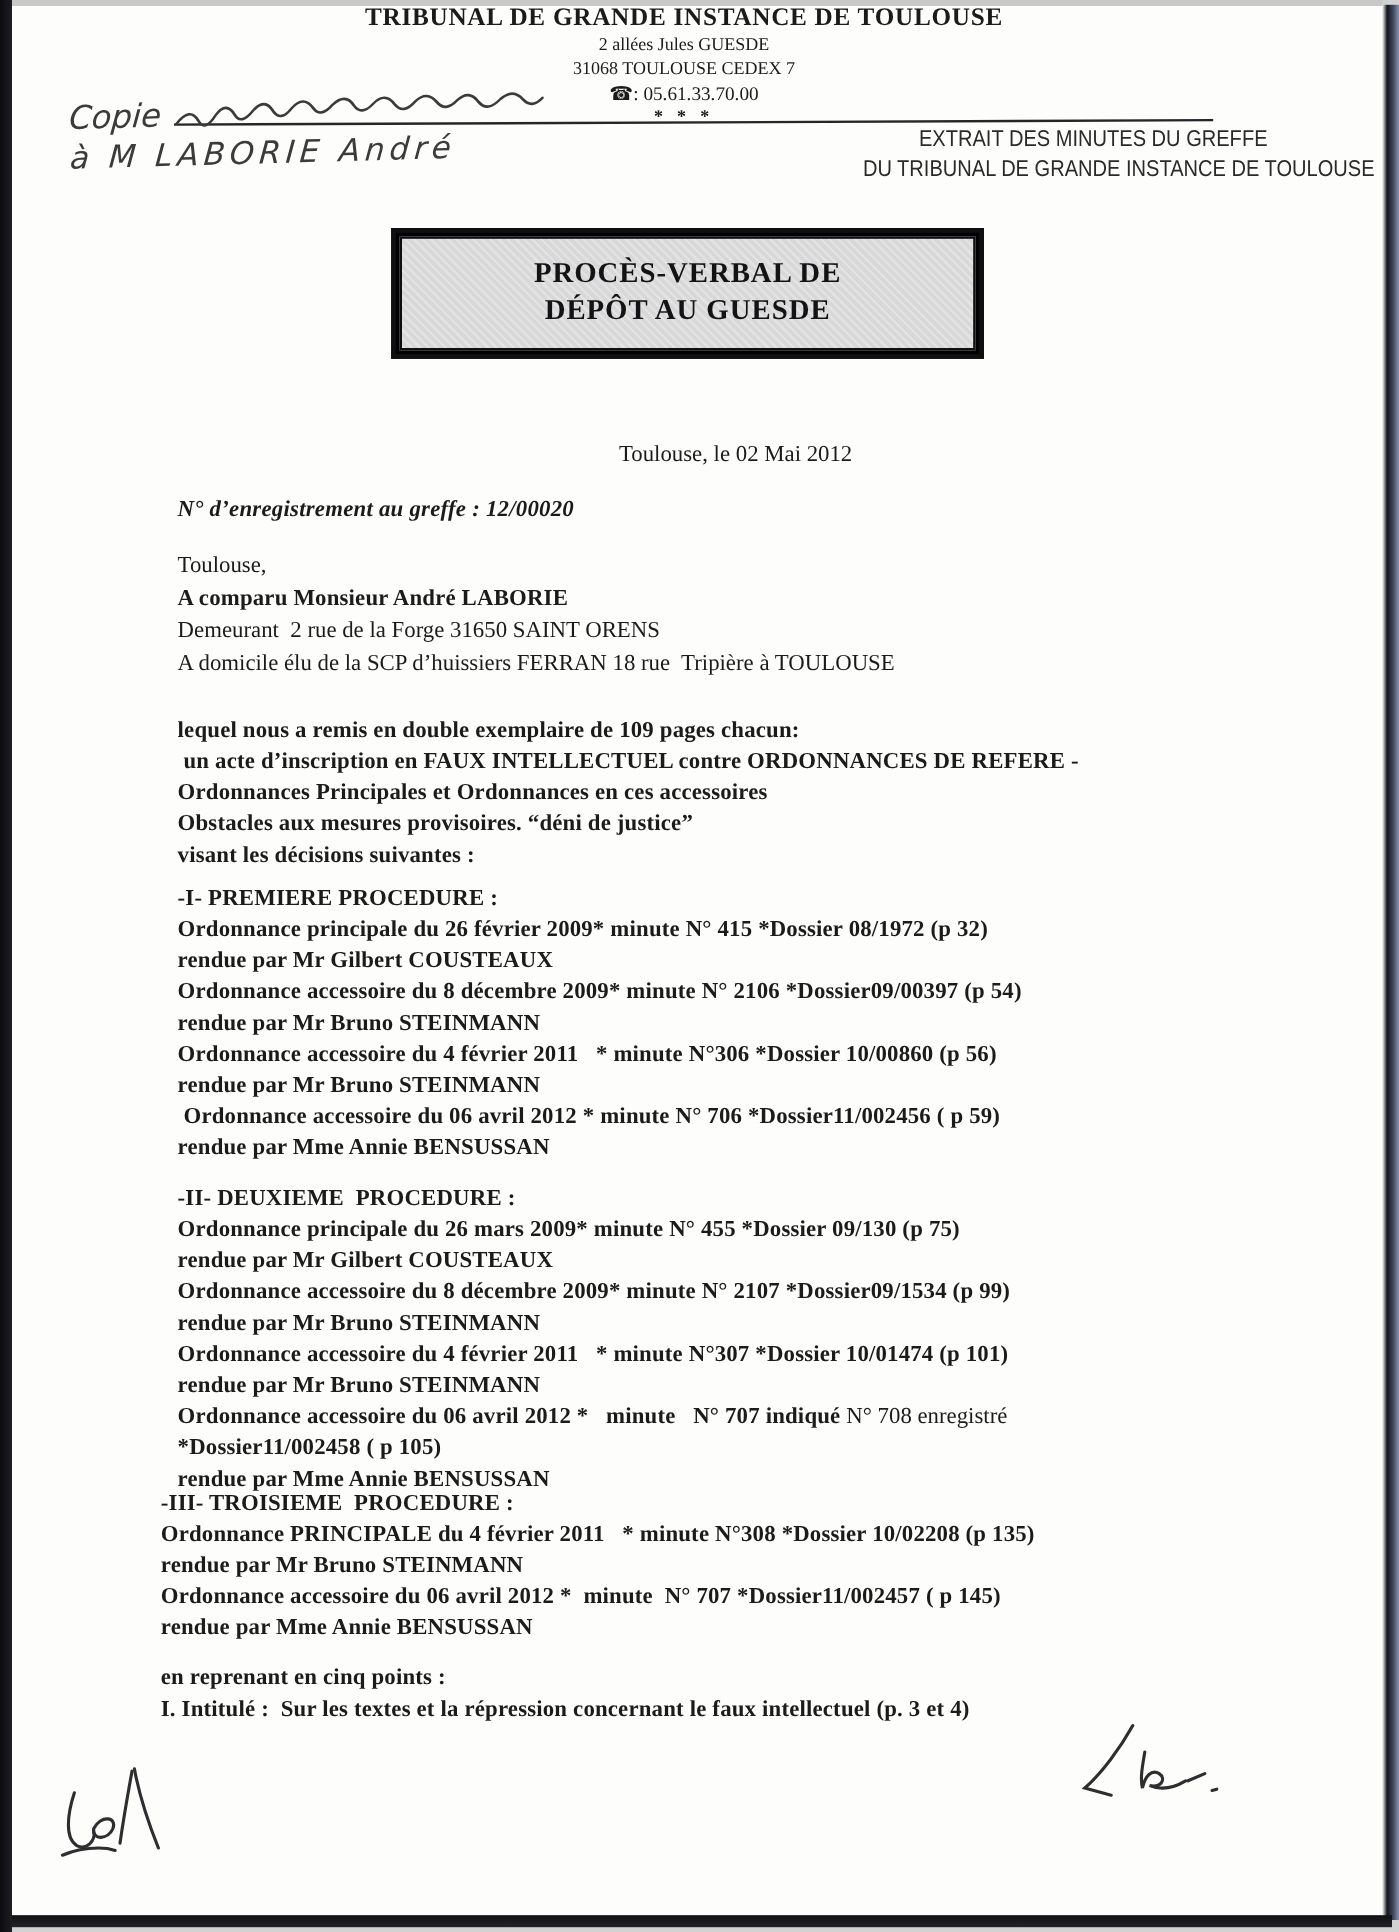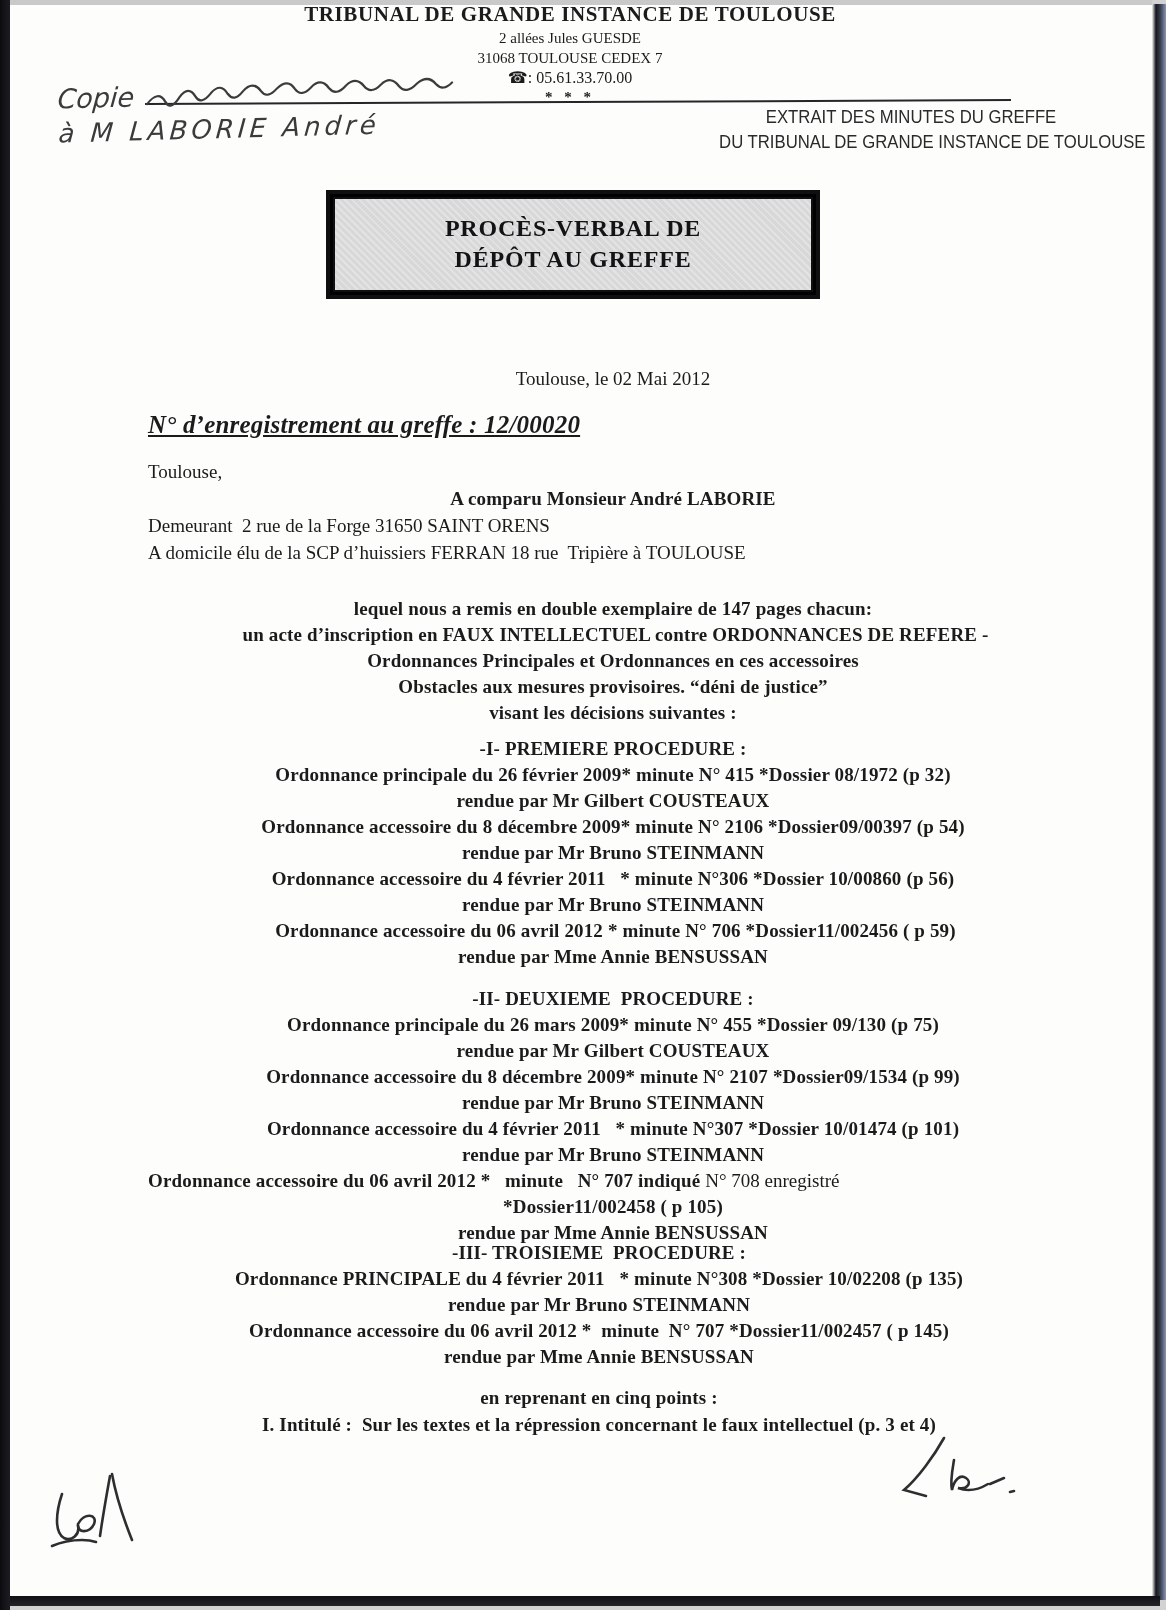--- a/index.html
+++ b/index.html
@@ -37,24 +37,24 @@
   
   .pv-box{position:absolute;left:326px;top:190px;width:486px;border:4px solid #0f0f12;background:#000000;}
   .pv-inner{border:2px solid #0f0f12;margin:3px;background:#d8d8d8;
     background-image:repeating-linear-gradient(45deg,rgba(255,255,255,.28) 0 2px,rgba(0,0,0,0) 2px 5px);
     text-align:center;padding:14px 0 15px 0;}
   .pv-inner .t{font-size:24px;font-weight:bold;letter-spacing:.8px;line-height:31px;color:#131316;}
 
   
   .block{position:absolute;left:148px;width:930px;color:#1b1b1b;}
   .line{white-space:pre;font-size:19px;line-height:26px;}
-  .line.b,.seg.b{font-weight:bold;letter-spacing:.15px;text-align:center;}
+  .line.b,.seg.b{font-weight:bold;letter-spacing:.15px;}
   .line.i{font-style:italic;}
   .date-line{font-size:19px;text-align:center;}
-  .reg-line{font-size:25px;font-weight:bold;font-style:italic;text-decoration:underline;letter-spacing:.2px;}
+  .reg-line{font-size:19px;font-weight:bold;font-style:italic;letter-spacing:.2px;}
   .blk-intro .line{line-height:27px;}
   .blk-proc3,.blk-close{left:134px;}
   .blk-close .line{line-height:27px;}
 </style>
 </head>
 <body>
 
 <div class="scan">
   <div class="page"></div>
   <div class="edge-top"></div>
@@ -82,41 +82,41 @@
   </div>
 
   <div class="stamp">
     <div><span class="sq">EXTRAIT DES MINUTES DU GREFFE</span></div>
     <div><span class="sq">DU TRIBUNAL DE GRANDE INSTANCE DE TOULOUSE</span></div>
   </div>
 
   <div class="pv-box">
     <div class="pv-inner">
       <div class="t">PROCÈS-VERBAL DE</div>
-      <div class="t">DÉPÔT AU GREFFE</div>
+      <div class="t">DÉPÔT AU GUESDE</div>
     </div>
   </div>
 
   <div class="block" style="top:366px">
     <div class="line date-line">Toulouse, le 02 Mai 2012</div>
   </div>
 
   <div class="block" style="top:412px">
     <div class="line reg-line">N° d’enregistrement au greffe : 12/00020</div>
   </div>
 
   <div class="block blk-intro" style="top:458px">
       <div class="line ">Toulouse,</div>
       <div class="line b">A comparu Monsieur André LABORIE</div>
       <div class="line ">Demeurant  2 rue de la Forge 31650 SAINT ORENS</div>
       <div class="line ">A domicile élu de la SCP d’huissiers FERRAN 18 rue  Tripière à TOULOUSE</div>
     </div>
 
   <div class="block" style="top:596px">
-      <div class="line b">lequel nous a remis en double exemplaire de 147 pages chacun:</div>
+      <div class="line b">lequel nous a remis en double exemplaire de 109 pages chacun:</div>
       <div class="line b"> un acte d’inscription en FAUX INTELLECTUEL contre ORDONNANCES DE REFERE -</div>
       <div class="line b">Ordonnances Principales et Ordonnances en ces accessoires</div>
       <div class="line b">Obstacles aux mesures provisoires. “déni de justice”</div>
       <div class="line b">visant les décisions suivantes :</div>
     </div>
 
   <div class="block" style="top:736px">
       <div class="line b">-I- PREMIERE PROCEDURE :</div>
       <div class="line b">Ordonnance principale du 26 février 2009* minute N° 415 *Dossier 08/1972 (p 32)</div>
       <div class="line b">rendue par Mr Gilbert COUSTEAUX</div>

